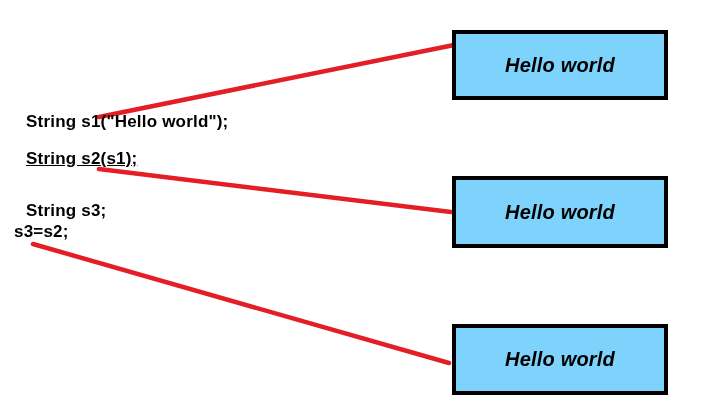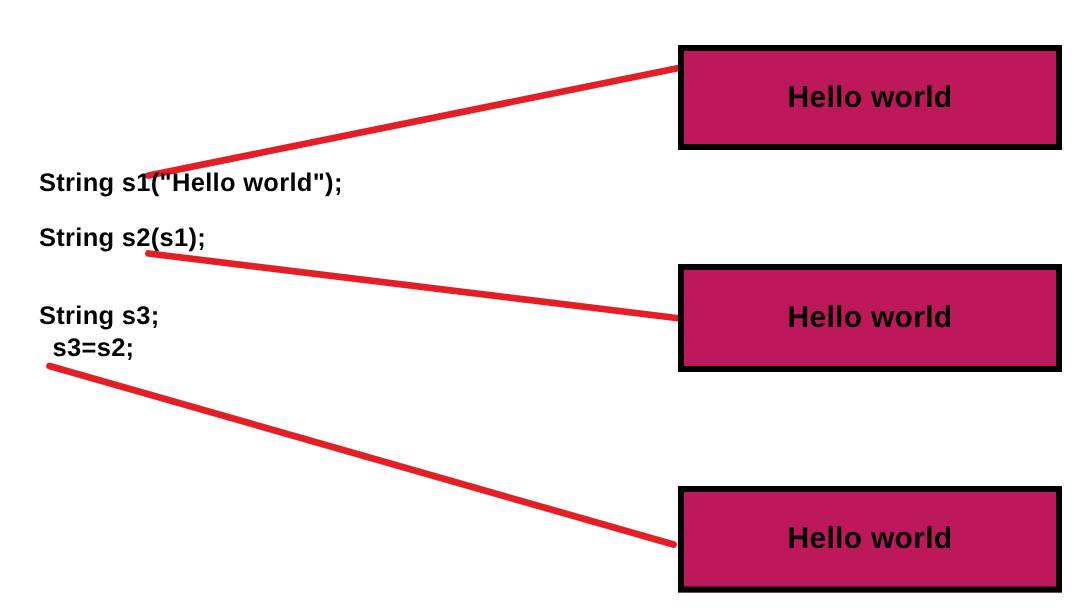--- a/index.html
+++ b/index.html
@@ -31,33 +31,34 @@
   .code-line {
     position: absolute;
     left: 26px;
     font-size: 17px;
     font-weight: bold;
     color: #000000;
     white-space: nowrap;
     letter-spacing: 0.2px;
   }
   .code-line-1 { top: 112px; }
-  .code-line-2 { top: 149px; }
+  .code-line-2 { top: 149px; text-decoration: underline; }
   .code-line-3 { top: 201px; }
-  .code-line-4 { top: 222px; left: 35px; }
+  .code-line-4 { top: 222px; left: 14px; }
   .string-box {
     position: absolute;
     left: 452px;
-    width: 256px;
+    width: 216px;
     border: 4px solid #000000;
     box-sizing: border-box;
-    background: #be185d;
+    background: #7dd3fc;
     display: flex;
     align-items: center;
     justify-content: center;
+    font-style: italic;
   }
   .string-box-1 { top: 30px;  height: 70px; }
   .string-box-2 { top: 176px; height: 72px; }
   .string-box-3 { top: 324px; height: 71px; }
   .box-label {
     font-size: 20px;
     font-weight: bold;
     color: #000000;
     white-space: nowrap;
     letter-spacing: 0.2px;

